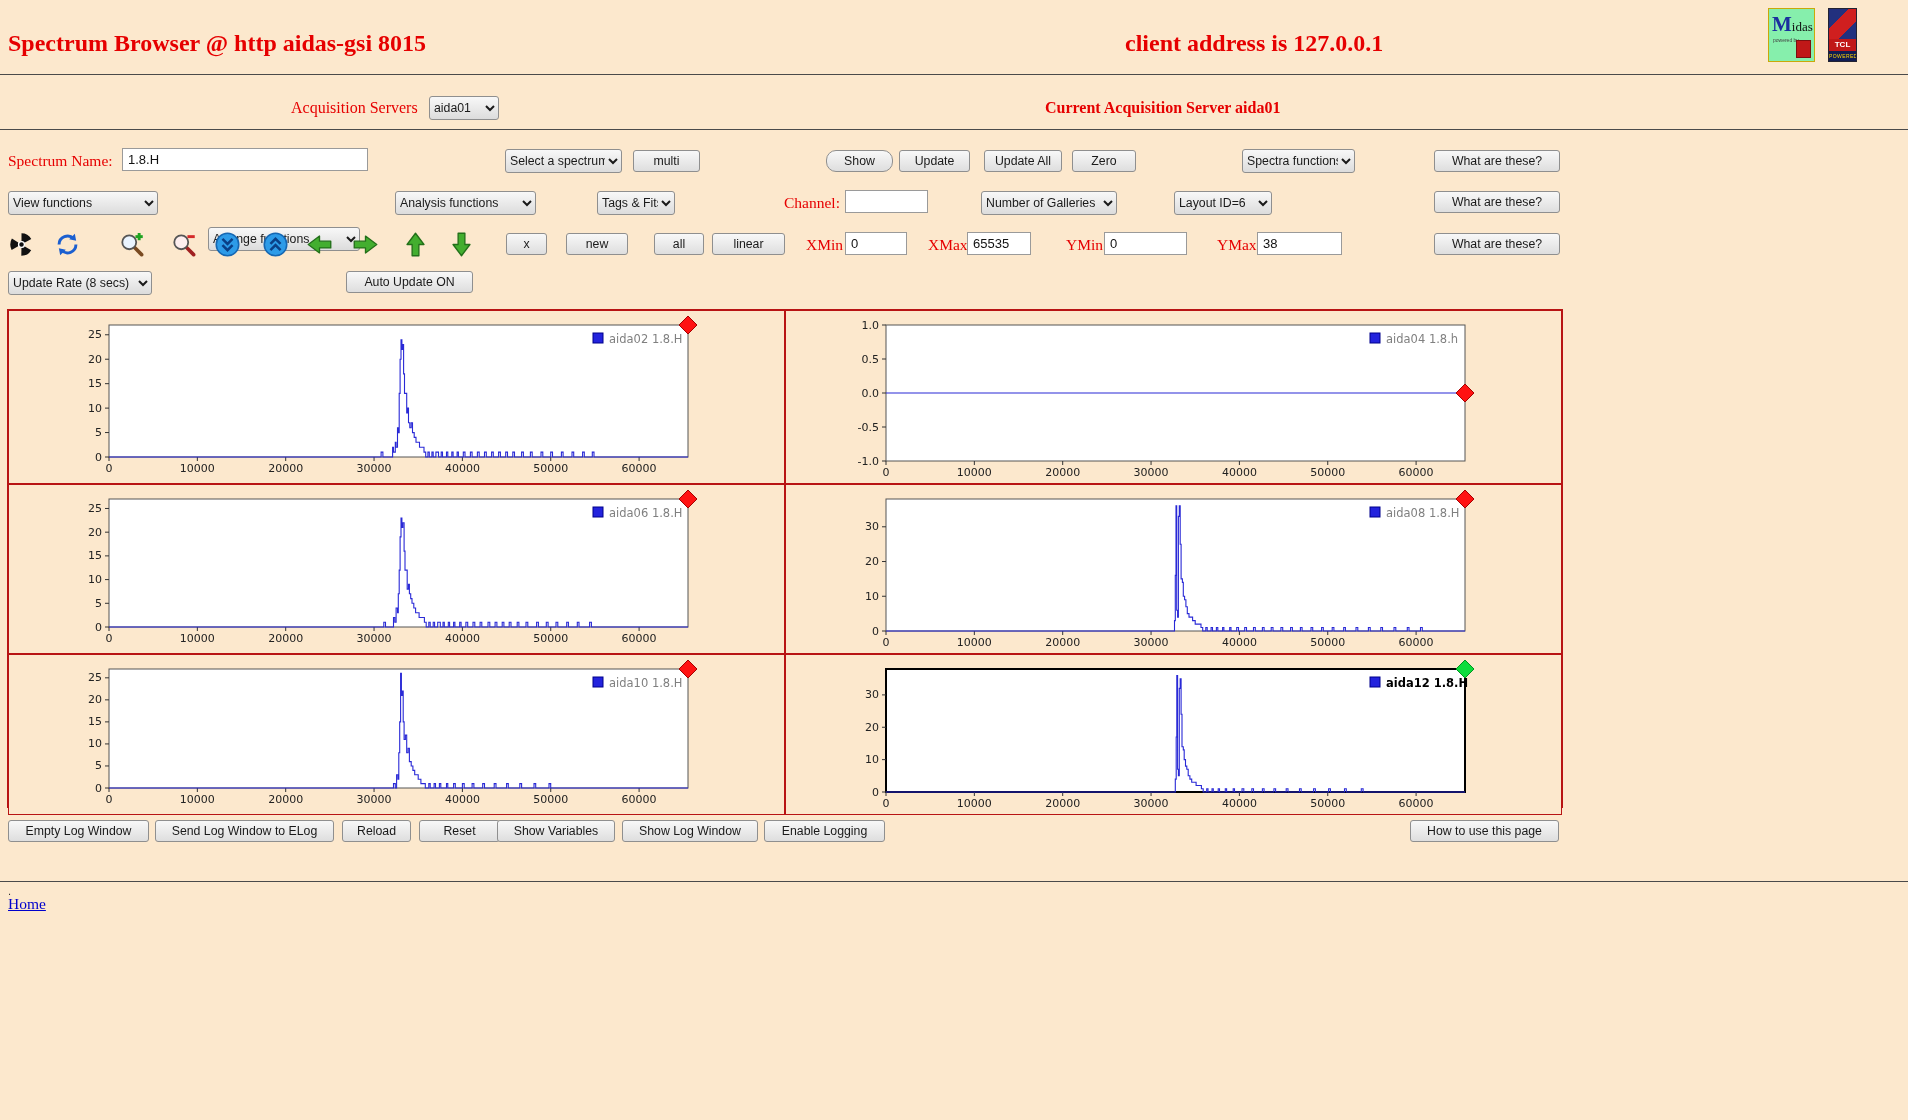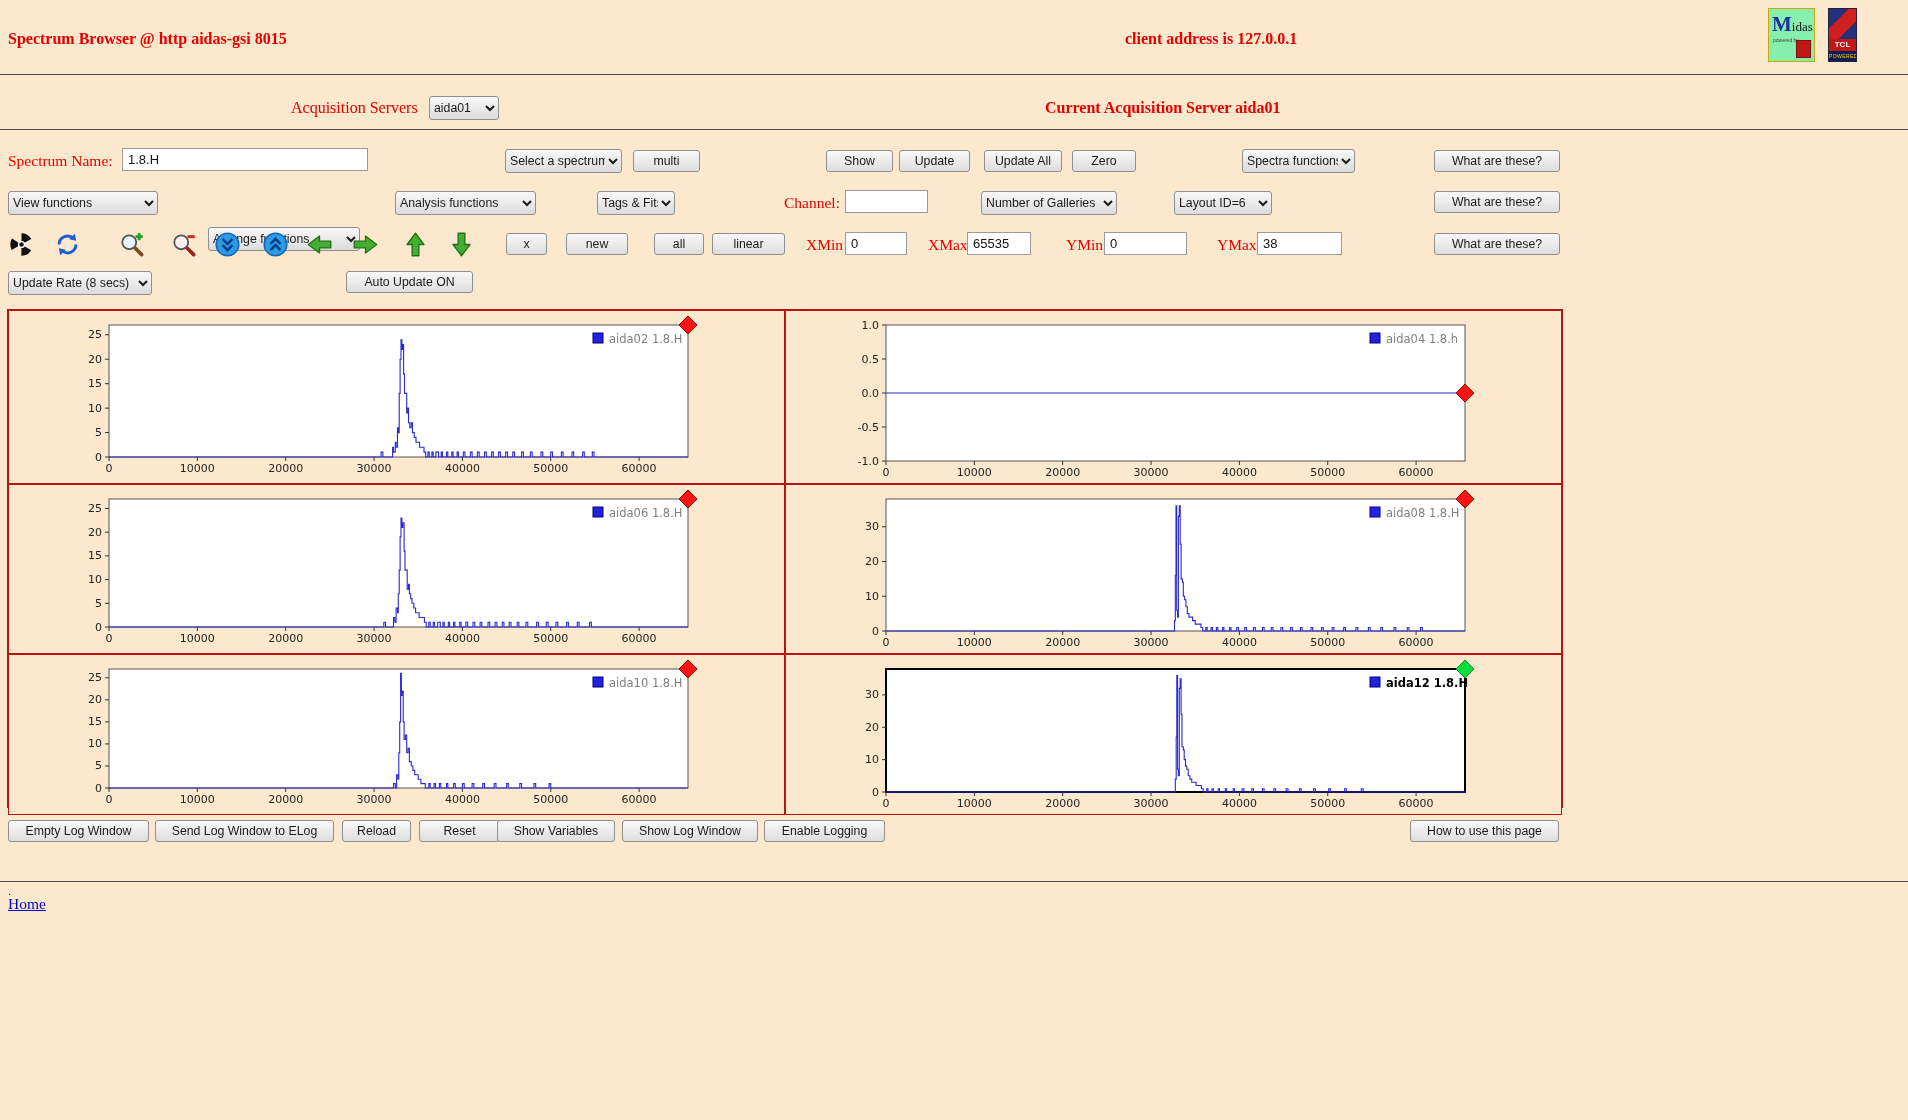--- a/index.html
+++ b/index.html
@@ -1,21 +1,21 @@
 <!DOCTYPE html>
 <html><head>
 <meta charset="utf-8">
 <style>
   html,body{margin:0;padding:0;}
   body{width:1908px;height:1120px;background:#fce8cd;font-family:"Liberation Sans",sans-serif;overflow:hidden;}
   #app{position:relative;width:1908px;height:1120px;}
   .abs{position:absolute;}
   .hrline{position:absolute;left:0;width:1908px;border-top:1px solid #4a4a4a;height:0;}
   .rlbl{font-family:"Liberation Serif",serif;color:#e60000;white-space:nowrap;}
-  .title{font-size:16px;font-weight:bold;}
+  .title{font-size:24px;font-weight:bold;}
   .sub16{font-size:16px;}
   .bold16{font-size:16px;font-weight:bold;}
   .lbl15{font-size:15.5px;}
   .btn{display:inline-block;box-sizing:border-box;height:22px;padding:0 8px;font-family:"Liberation Sans",sans-serif;
        font-size:12.3px;color:#1a1a1a;background:linear-gradient(#f8f8f8,#dedede);border:1px solid #8f8f8f;
        border-radius:3px;text-align:center;line-height:20px;cursor:pointer;white-space:nowrap;overflow:hidden;}
   select.sel{box-sizing:border-box;height:24px;font-family:"Liberation Sans",sans-serif;font-size:12.3px;color:#1a1a1a;
        background:linear-gradient(#f8f8f8,#dcdcdc);border:1px solid #8f8f8f;border-radius:3px;cursor:pointer;}
   input.inp{box-sizing:border-box;height:23px;border:1px solid #9a9a9a;background:#fff;font-family:"Liberation Sans",sans-serif;
        font-size:13px;padding:0 5px;color:#111;}
@@ -65,21 +65,21 @@
   <span class="abs rlbl bold16" style="left:1045px;top:99px;">Current Acquisition Server aida01</span>
 
   <div class="hrline" style="top:129px;"></div>
 
   <span class="abs rlbl lbl15" style="left:8px;top:152px;">Spectrum Name:</span>
   <input class="abs inp" style="left: 122px; top: 148px; width: 246px;" value="1.8.H">
   <select class="abs sel" style="left:505px;top:149px;width:117px;">
     <option>Select a spectrum</option>
   </select>
   <button class="abs btn" style="left:633px;top:150px;width:67px;">multi</button>
-  <button class="abs btn" style="left:826px;top:150px;width:67px;">Show</button>
+  <button class="abs btn" style="left:826px;top:150px;width:67px;border-radius:10px;">Show</button>
   <button class="abs btn" style="left:899px;top:150px;width:71px;">Update</button>
   <button class="abs btn" style="left:984px;top:150px;width:78px;">Update All</button>
   <button class="abs btn" style="left:1072px;top:150px;width:64px;">Zero</button>
   <select class="abs sel" style="left:1242px;top:149px;width:113px;">
     <option>Spectra functions</option>
   </select>
   <button class="abs btn" style="left:1434px;top:150px;width:126px;">What are these?</button>
 
   <select class="abs sel" style="left:8px;top:191px;width:150px;">
     <option>View functions</option>

